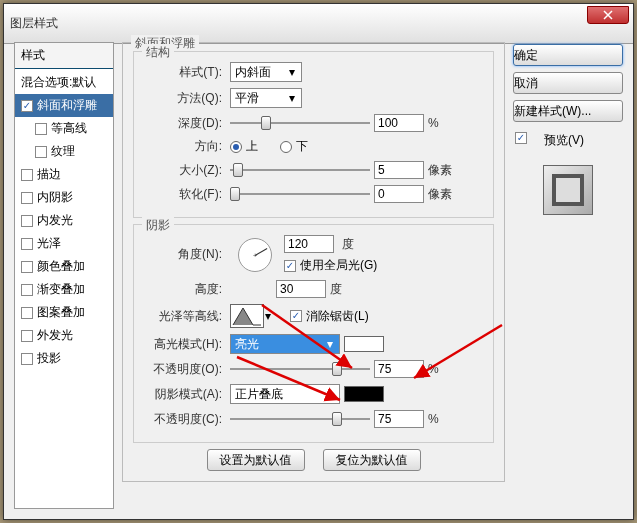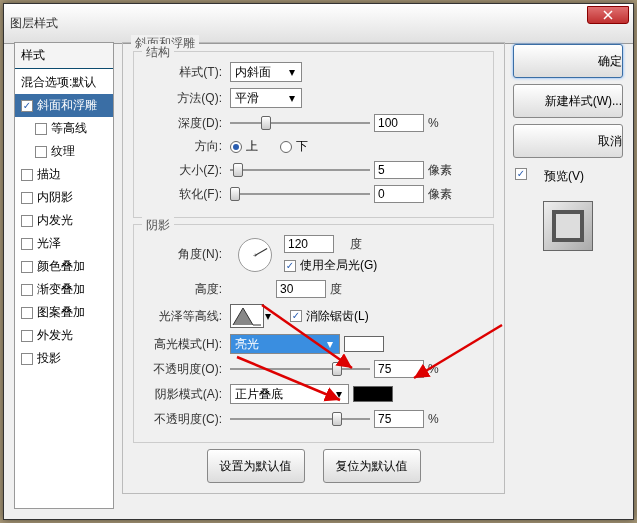--- a/index.html
+++ b/index.html
@@ -35,21 +35,21 @@
 .unit{width:30px;color:#333}
 .radio{width:12px;height:12px;border:1px solid #666;border-radius:50%;background:#fff;display:inline-flex;align-items:center;justify-content:center}
 .radio.on::after{content:"";width:6px;height:6px;background:#2a5db0;border-radius:50%}
 .angle-ctrl{width:34px;height:34px;border:1px solid #999;border-radius:50%;background:#fff;position:relative;margin-left:8px}
 .angle-ctrl::after{content:"";position:absolute;width:14px;height:1px;background:#333;top:50%;left:50%;transform-origin:left;transform:rotate(-30deg)}
 .angle-ctrl::before{content:"+";position:absolute;left:50%;top:50%;transform:translate(-50%,-50%);font-size:8px;color:#666}
 .contour-pick{width:34px;height:24px;border:1px solid #666;background:#fff;position:relative;cursor:pointer}
 .contour-pick .arr{position:absolute;right:-14px;top:4px;width:12px;height:14px}
 .swatch{width:40px;height:16px;border:1px solid #666;cursor:pointer}
 .right-panel{width:110px;display:flex;flex-direction:column;gap:6px;padding-top:2px}
-.btn{height:34px;border:1px solid #888;background:linear-gradient(#fff,#ddd);border-radius:3px;display:flex;align-items:center;justify-content:flex-end;cursor:pointer}
+.btn{height:22px;border:1px solid #888;background:linear-gradient(#fff,#ddd);border-radius:3px;display:flex;align-items:center;justify-content:flex-start;cursor:pointer}
 .btn.primary{border-color:#3a6ea5;box-shadow:0 0 3px #6af}
 .preview-row{display:flex;align-items:flex-start;gap:17px;padding:4px 2px}
 .preview-box{width:50px;height:50px;border:1px solid #666;background:linear-gradient(135deg,#eee,#aaa);margin:6px auto;position:relative}
 .preview-box::after{content:"";position:absolute;inset:8px;border:4px solid #555;background:#ddd}
 .bottom-btns{display:flex;gap:18px;justify-content:center;margin-top:4px}
 .bottom-btns .btn{padding:0 12px}
 .arrow-red{position:absolute;pointer-events:none}
 </style>
 </head>
 <body>
@@ -190,21 +190,21 @@
           </div>
         </div>
 
         <div class="inner-fs">
           <span class="legend">阴影</span>
 
           <div class="row">
             <span class="lbl">角度(N):</span>
             <div class="angle-ctrl"></div>
             <div style="display:flex;flex-direction:column;gap:4px;margin-left:8px">
-              <div style="display:flex;align-items:center;gap:16px">
+              <div style="display:flex;align-items:center;gap:8px">
                 <div class="numfield">
                     <span>120</span>
                   </div>
                 <span class="unit">度</span>
               </div>
               <div style="display:flex;align-items:center;gap:4px">
                 <span class="chk on"></span>
                 <span>使用全局光(G)</span>
               </div>
             </div>
@@ -244,21 +244,21 @@
                   <div class="slider-thumb" style="left:73%"></div>
                 </div>
               </div>
             <div class="numfield">
                 <span>75</span>
               </div>
             <span class="unit">%</span>
           </div>
           <div class="row">
             <span class="lbl">阴影模式(A):</span>
-            <div class="combo" style="width:119px">
+            <div class="combo" style="width:110px">
               <span>正片叠底</span>
               <span class="arr">▾</span>
             </div>
             <div class="swatch" style="background:#000"></div>
           </div>
           <div class="row">
             <span class="lbl">不透明度(C):</span>
             <div class="slider">
                 <div class="slider-track">
                   <div class="slider-thumb" style="left:73%"></div>
@@ -305,24 +305,24 @@
           </defs>
         <path d="M5 5 L108 48" stroke="#d00" stroke-width="2.5" fill="none" marker-end="url(#ah3)"></path>
       </svg>
     </div>
 
     <div class="right-panel">
       <div class="btn primary">
           <span>确定</span>
         </div>
       <div class="btn">
+          <span>取消</span>
+        </div>
+      <div class="btn">
           <span>新建样式(W)...</span>
-        </div>
-      <div class="btn">
-          <span>取消</span>
         </div>
       <div class="preview-row">
         <span class="chk on"></span>
         <span>预览(V)</span>
       </div>
       <div class="preview-box"></div>
     </div>
 
   </div>
 </div>

